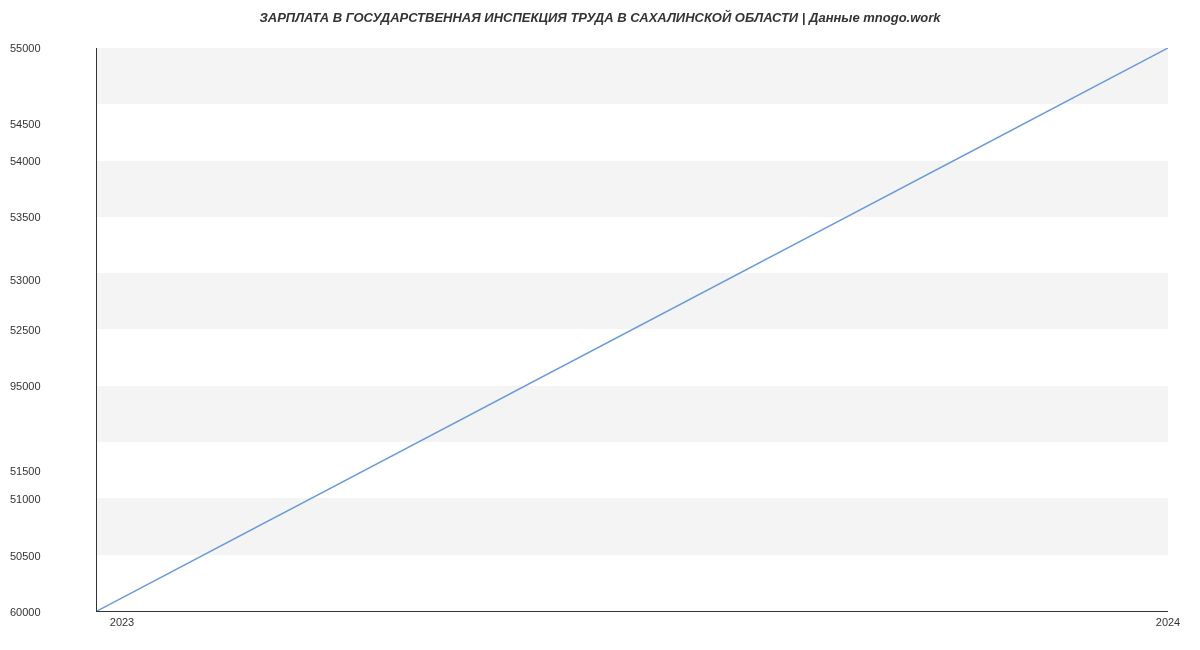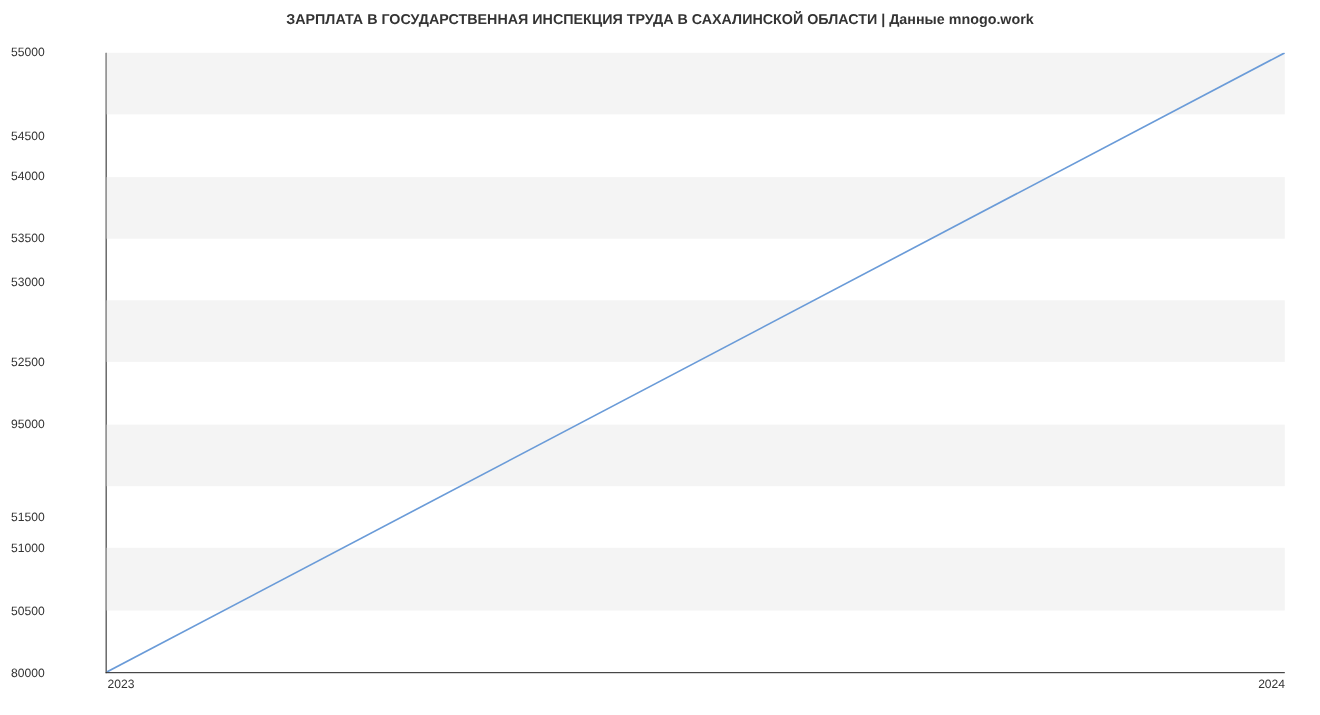--- a/index.html
+++ b/index.html
@@ -19,20 +19,21 @@
     }
     .title {
       position: absolute;
       top: 10px;
       left: 0;
       width: 1200px;
       text-align: center;
       font-size: 13px;
       font-weight: bold;
       color: #333;
+      font-style: italic;
     }
     .plot-area {
       position: absolute;
       top: 48px;
       left: 96px;
       width: 1072px;
       height: 564px;
       background: #ffffff;
       border-left: 1px solid #333;
       border-bottom: 1px solid #333;
@@ -51,20 +52,21 @@
       font-size: 11px;
       color: #333;
       transform: translateY(-50%);
     }
     .x-tick-label {
       position: absolute;
       top: 616px;
       font-size: 11px;
       color: #333;
       transform: translateX(-50%);
+      margin-left: 12px;
     }
     .data-line {
       position: absolute;
       top: 0;
       left: 0;
       width: 100%;
       height: 100%;
       pointer-events: none;
     }
   </style>
@@ -84,23 +86,23 @@
 
     <svg class="data-line" viewBox="0 0 1072 564" preserveAspectRatio="none">
       <line x1="0" y1="564" x2="1072" y2="0" stroke="#6a9bd8" stroke-width="1.5"></line>
     </svg>
   </div>
 
   <div class="y-tick-label" style="top:48px;">55000</div>
   <div class="y-tick-label" style="top:104.4px;margin-top:20px;">54500</div>
   <div class="y-tick-label" style="top:160.8px;">54000</div>
   <div class="y-tick-label" style="top:217.2px;">53500</div>
-  <div class="y-tick-label" style="top:257px;">53000</div>
+  <div class="y-tick-label" style="top:280px;">53000</div>
   <div class="y-tick-label" style="top:330px;">52500</div>
   <div class="y-tick-label" style="top:386.4px;">95000</div>
   <div class="y-tick-label" style="top:442.8px;margin-top:28px;">51500</div>
   <div class="y-tick-label" style="top:499.2px;">51000</div>
   <div class="y-tick-label" style="top:555.6px;">50500</div>
-  <div class="y-tick-label" style="top:612px;">80000</div>
+  <div class="y-tick-label" style="top:612px;">60000</div>
 
   <div class="x-tick-label" style="left:110px;">2023</div>
   <div class="x-tick-label" style="left:1156px;">2024</div>
 </div>
 
 </body></html>

